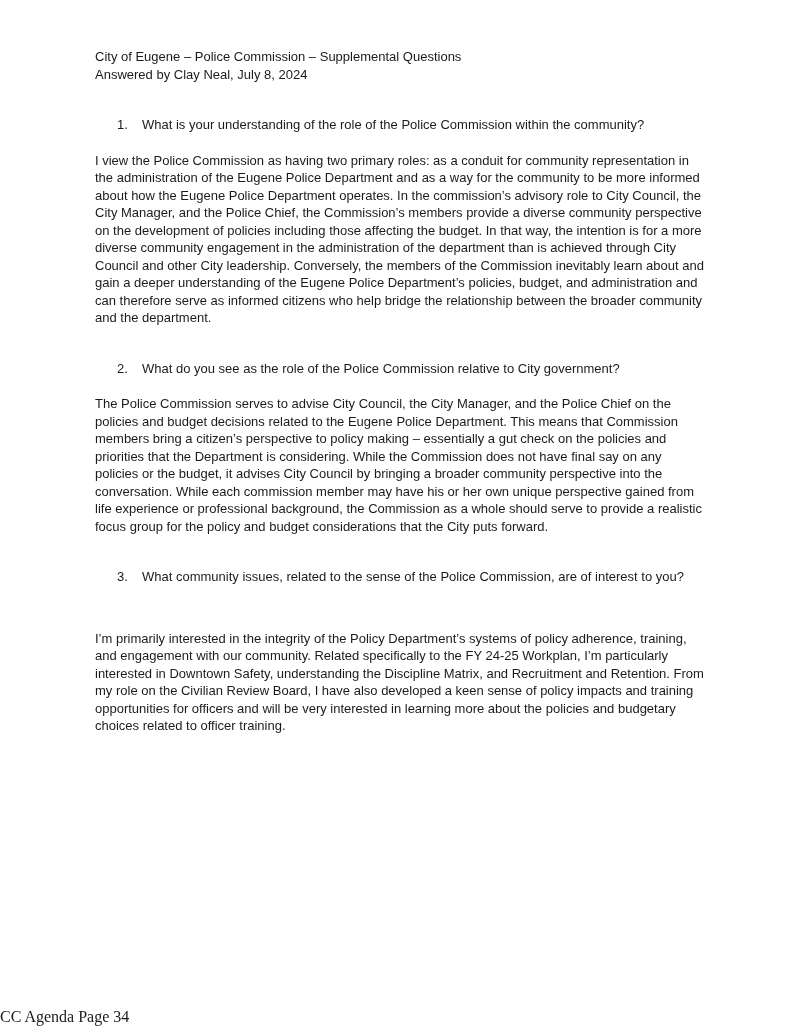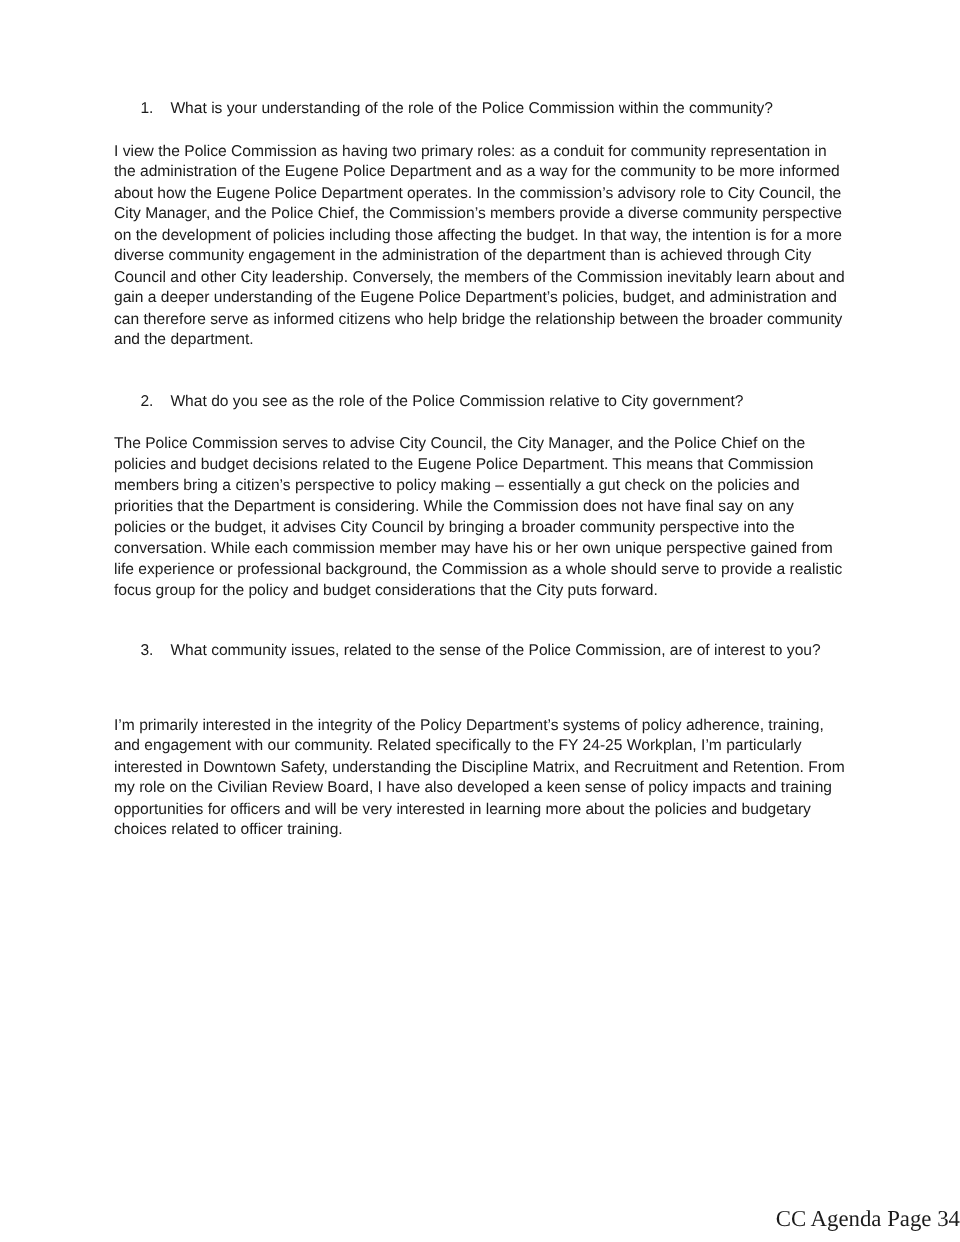--- a/index.html
+++ b/index.html
@@ -47,31 +47,35 @@
     margin-top: 44px;
   }
   .qa-block {
     margin: 0;
   }
   .doc-footer {
     position: absolute;
     left: 0;
     bottom: 10px;
     width: 100%;
-    text-align: right;
+    text-align: left;
     font-family: "Liberation Serif", "DejaVu Serif", serif;
-    font-size: 19px;
+    font-size: 16px;
     color: #1b1b1b;
   }
 </style>
 </head>
 <body>
 
 <div class="page">
 
+  <div class="doc-header">
+    <p class="header-line">City of Eugene – Police Commission – Supplemental Questions</p>
+    <p class="header-line">Answered by Clay Neal, July 8, 2024</p>
+  </div>
 
   <div class="qa-block">
     <div class="question">
       <span class="q-num">1.</span>
       <span class="q-text">What is your understanding of the role of the Police Commission within the community?</span>
     </div>
     <p class="answer">I view the Police Commission as having two primary roles: as a conduit for community representation in the administration of the Eugene Police Department and as a way for the community to be more informed about how the Eugene Police Department operates. In the commission’s advisory role to City Council, the City Manager, and the Police Chief, the Commission’s members provide a diverse community perspective on the development of policies including those affecting the budget. In that way, the intention is for a more diverse community engagement in the administration of the department than is achieved through City Council and other City leadership. Conversely, the members of the Commission inevitably learn about and gain a deeper understanding of the Eugene Police Department’s policies, budget, and administration and can therefore serve as informed citizens who help bridge the relationship between the broader community and the department.</p>
   </div>
 
   <div class="qa-block">

